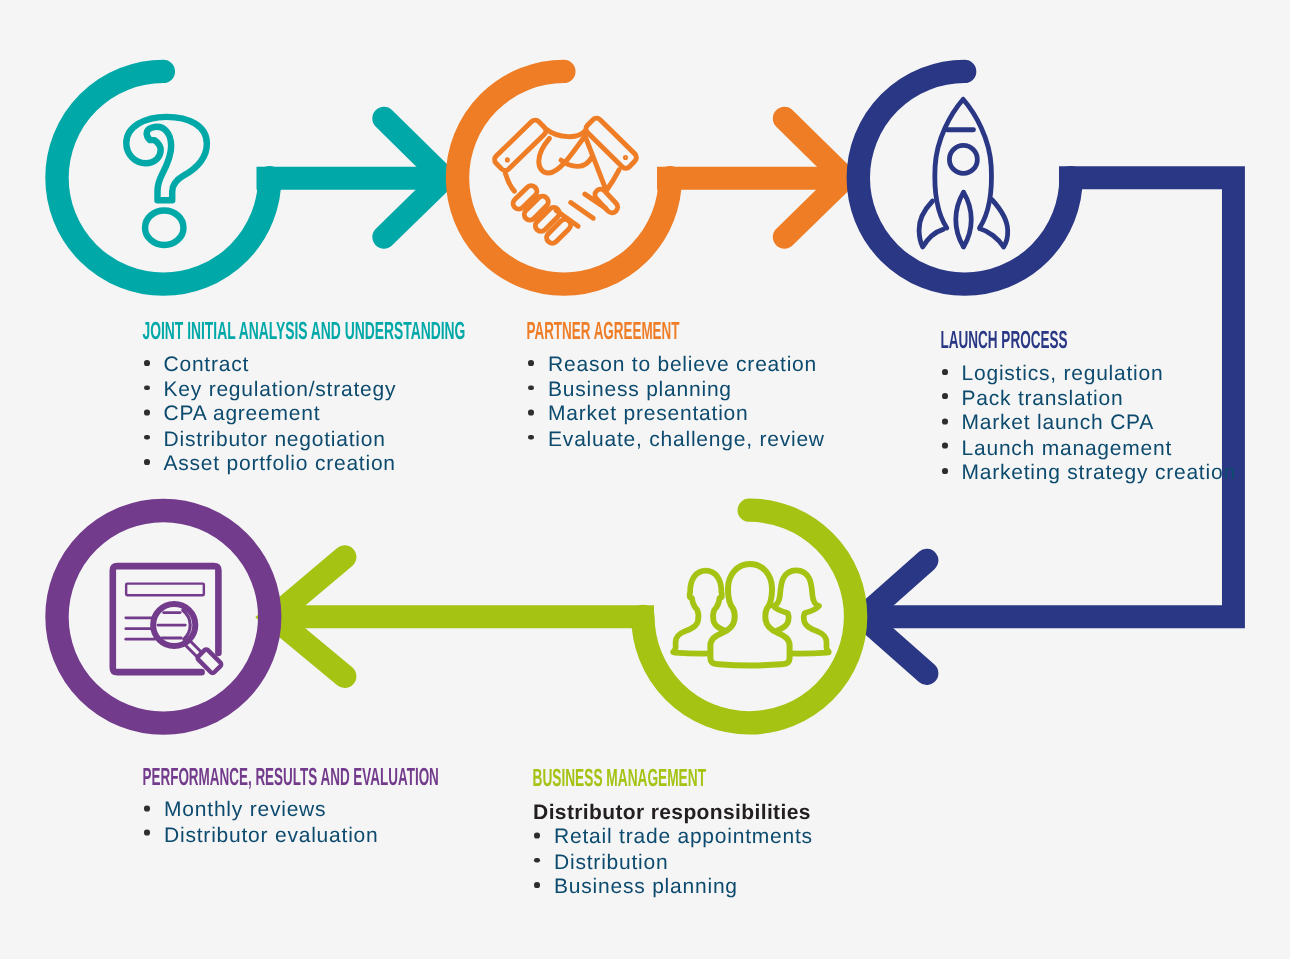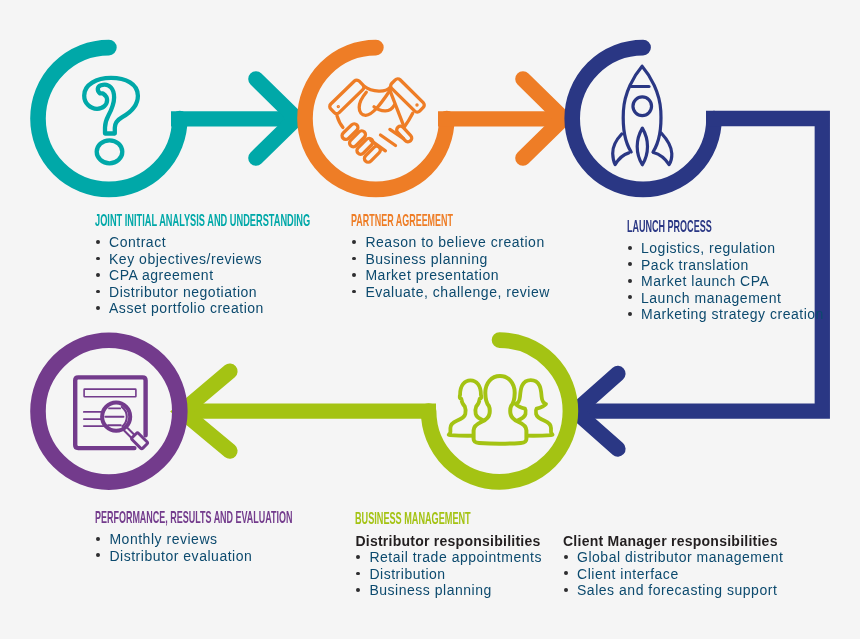--- a/index.html
+++ b/index.html
@@ -196,21 +196,21 @@
 
   <div class="blk col1">
     <div class="hd h1">JOINT INITIAL ANALYSIS AND UNDERSTANDING</div>
     <ul class="bul">
       <li>
           <i class="bt"></i>
           <span>Contract</span>
         </li>
       <li>
           <i class="bt"></i>
-          <span>Key objectives/reviews</span>
+          <span>Key regulation/strategy</span>
         </li>
       <li>
           <i class="bt"></i>
           <span>CPA agreement</span>
         </li>
       <li>
           <i class="bt"></i>
           <span>Distributor negotiation</span>
         </li>
       <li>
@@ -294,30 +294,13 @@
           <i class="bt"></i>
           <span>Distribution</span>
         </li>
       <li>
           <i class="bt"></i>
           <span>Business planning</span>
         </li>
     </ul>
   </div>
 
-  <div class="blk col6">
-    <div class="sub">Client Manager responsibilities</div>
-    <ul class="bul">
-      <li>
-          <i class="bt"></i>
-          <span>Global distributor management</span>
-        </li>
-      <li>
-          <i class="bt"></i>
-          <span>Client interface</span>
-        </li>
-      <li>
-          <i class="bt"></i>
-          <span>Sales and forecasting support</span>
-        </li>
-    </ul>
-  </div>
 </div>
 
 </body></html>

